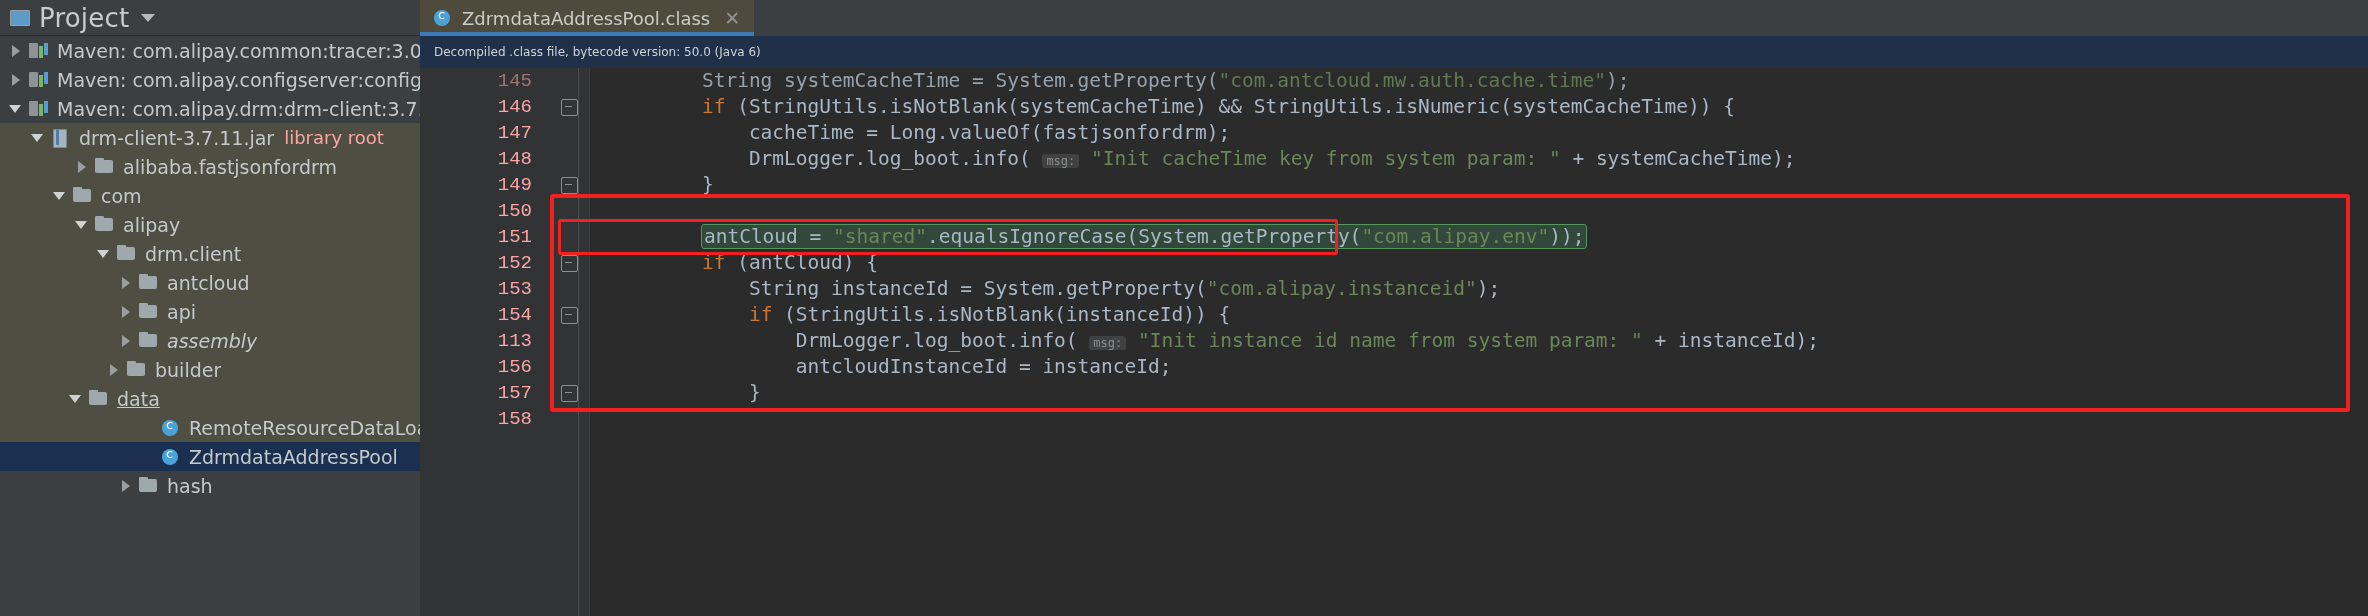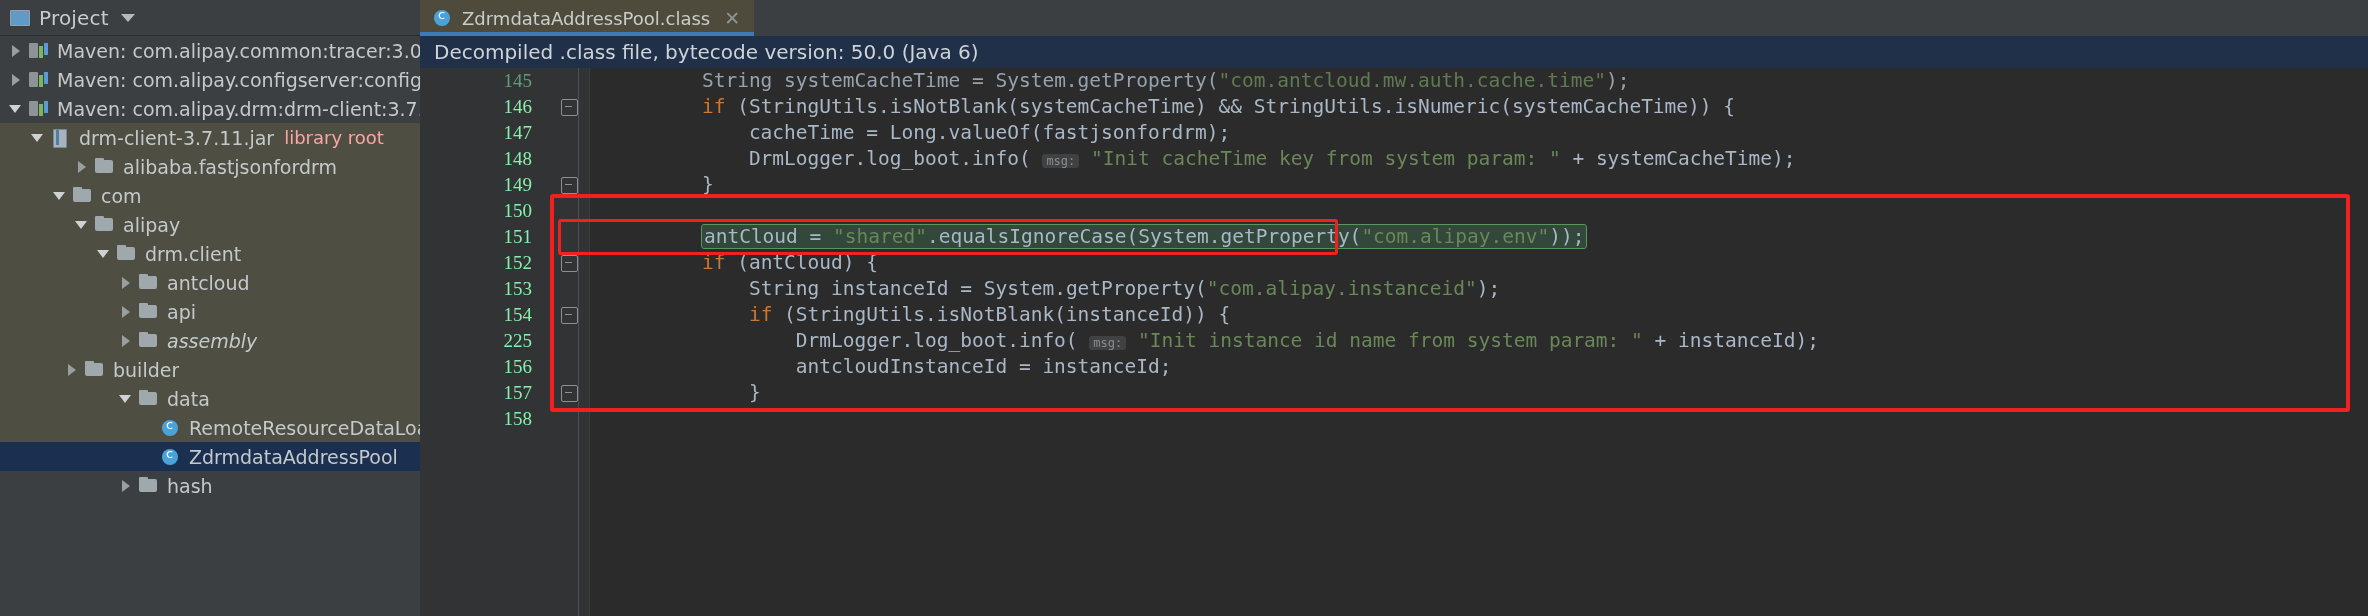--- a/index.html
+++ b/index.html
@@ -29,21 +29,21 @@
   }
   .pt-icon {
     width: 20px; height: 16px;
     border: 1px solid #9aa0a6;
     background: #5f9bc7;
     border-radius: 1px;
     display: inline-block;
     margin-right: 9px;
   }
   #project-label {
-    color: #c8ccce; font-size: 20px; letter-spacing: .2px;
+    color: #c8ccce; font-size: 26px; letter-spacing: .2px;
   }
   #project-chevron {
     margin-left: 12px;
     width: 0; height: 0;
     border-left: 7px solid transparent;
     border-right: 7px solid transparent;
     border-top: 8px solid #b5b9bb;
   }
 
   
@@ -145,21 +145,21 @@
   }
   .tab-ic { width: 22px; height: 20px; position: relative; margin-right: 8px; flex:0 0 22px;}
   #tab-label { color: #c9cdc9; font-size: 18px; white-space: nowrap; }
   #tab-close {
     margin-left: 14px; color: #8f9395; font-size: 19px; line-height: 1;
   }
   #notice-bar {
     height: 32px; flex: 0 0 32px;
     background: #1f3048;
     color: #cdd3d8;
-    font-size: 20px;
+    font-size: 12px;
     display: flex; align-items: center;
     padding-left: 14px;
     white-space: nowrap;
   }
   #editor-area {
     flex: 1 1 auto;
     display: flex;
     background: #2b2b2b;
     position: relative;
     overflow: hidden;
@@ -177,22 +177,22 @@
   }
   #code-col {
     flex: 1 1 auto; position: relative;
     background: #2b2b2b;
     overflow: hidden;
   }
   .ln {
     height: 26px; line-height: 26px;
     text-align: right;
     padding-right: 16px;
-    color: #86efac;
-    font-family: Liberation Serif, serif;
+    color: #fca5a5;
+    font-family: Liberation Mono, monospace;
     font-size: 19px;
   }
   .foldmark {
     height: 26px; position: relative;
   }
   .foldmark.has::after {
     content: ""; position: absolute; left: 13px; top: 5px;
     width: 15px; height: 15px;
     border: 1px solid #8c9093; border-radius: 2px;
   }
@@ -315,26 +315,26 @@
         <div class="trow hl" style="padding-left: 118px;">
           <span class="twist closed"></span>
           <span class="ticon ic-pkg"></span>
           <span class="tlabel">api</span>
         </div>
         <div class="trow hl" style="padding-left: 118px; font-style: italic;">
           <span class="twist closed"></span>
           <span class="ticon ic-pkg"></span>
           <span class="tlabel">assembly</span>
         </div>
-        <div class="trow hl" style="padding-left: 64px;">
+        <div class="trow hl" style="padding-left: 106px;">
           <span class="twist closed"></span>
           <span class="ticon ic-pkg"></span>
           <span class="tlabel">builder</span>
         </div>
-        <div class="trow hl" style="padding-left: 118px;">
+        <div class="trow hl" style="padding-left: 68px; text-decoration: underline;">
           <span class="twist open"></span>
           <span class="ticon ic-pkg"></span>
           <span class="tlabel">data</span>
         </div>
         <div class="trow hl" style="padding-left: 140px;">
           <span class="twist "></span>
           <span class="ticon ic-class"></span>
           <span class="tlabel">RemoteResourceDataLoader</span>
         </div>
         <div class="trow sel" style="padding-left: 140px;">
@@ -379,21 +379,21 @@
           <div class="ln" style="opacity: 0.55;">145</div>
           <div class="ln">146</div>
           <div class="ln">147</div>
           <div class="ln">148</div>
           <div class="ln">149</div>
           <div class="ln">150</div>
           <div class="ln">151</div>
           <div class="ln">152</div>
           <div class="ln">153</div>
           <div class="ln">154</div>
-          <div class="ln">225</div>
+          <div class="ln">113</div>
           <div class="ln">156</div>
           <div class="ln">157</div>
           <div class="ln">158</div>
         </div>
       <div id="fold-strip">
         <div id="vline"></div>
       <div class="foldmark"></div>
           <div class="foldmark has"></div>
           <div class="foldmark"></div>
           <div class="foldmark"></div>

